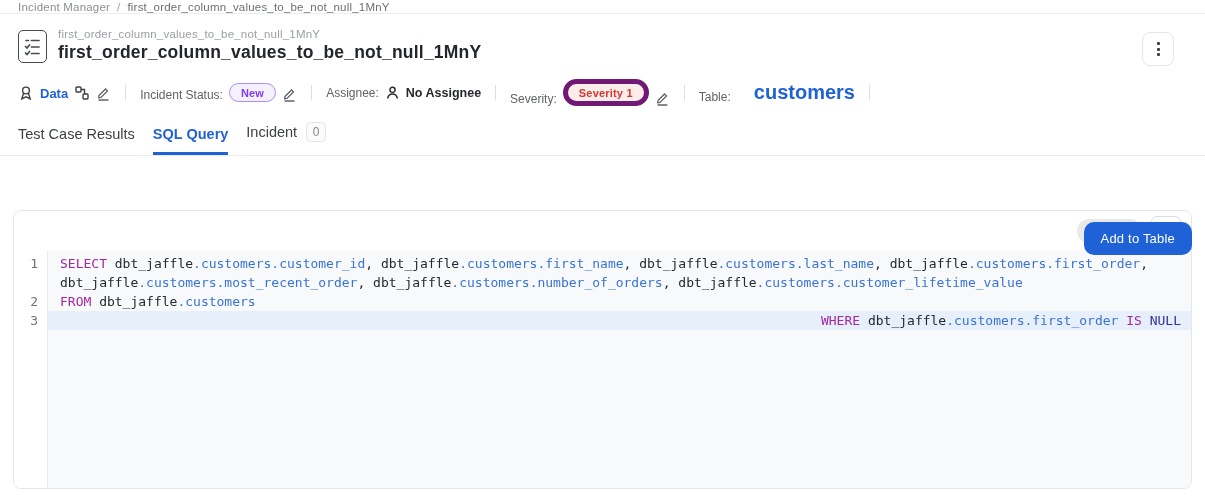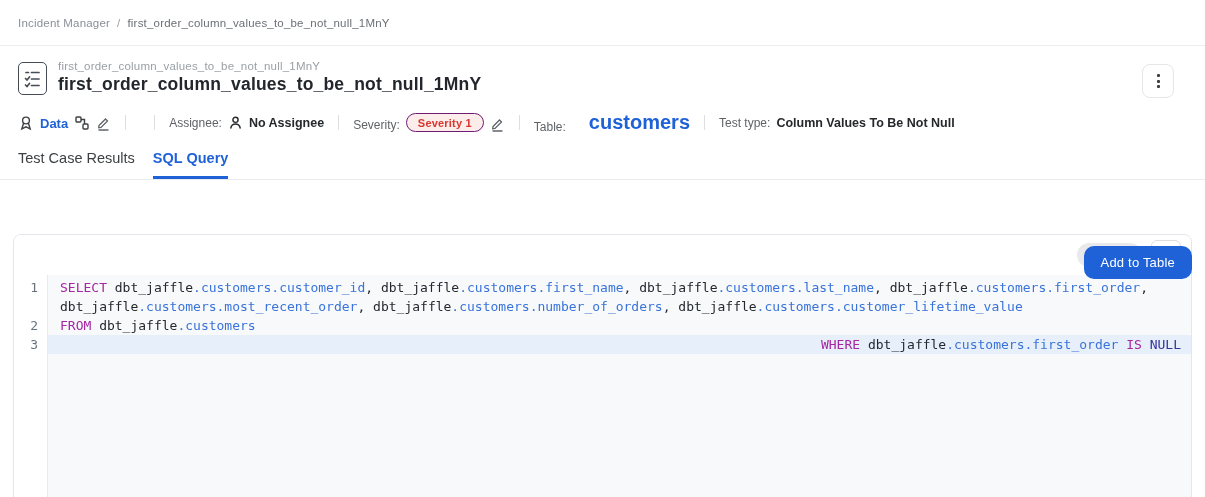--- a/index.html
+++ b/index.html
@@ -1,19 +1,19 @@
 <!DOCTYPE html>
 <html style="--accent: #1f62d8; --purple: #7a3ff2; --red: #d7372f; --kw: #a626a4; --id: #3a73d9; --nu: #32329f; --hl: #e6effa;"><head>
 <meta charset="utf-8">
 <style>
   * { margin:0; padding:0; box-sizing:border-box; }
   html,body { width:1205px; height:497px; background:#fff; font-family:"Liberation Sans", sans-serif; overflow:hidden; }
 
   
-  .breadcrumb { height:46px; display:flex; align-items:center; padding:0 18px; border-bottom:1px solid #ecedf0; font-size:11.5px; color:#8a9097; letter-spacing:.2px; }
+  .breadcrumb { height:14px; display:flex; align-items:center; padding:0 18px; border-bottom:1px solid #ecedf0; font-size:11.5px; color:#8a9097; letter-spacing:.2px; }
   .breadcrumb .sep { margin:0 7px; color:#9aa0a6; }
   .breadcrumb .current { color:#6b7076; }
 
   
   .title-section { padding:14px 18px 0 18px; display:flex; align-items:flex-start; }
   .test-icon { width:29px; height:33px; border:1.7px solid #454c56; border-radius:5px; display:flex; align-items:center; justify-content:center; flex-shrink:0; margin-top:2px; background:#fff; }
   .title-block { margin-left:11px; flex:1; }
   .title-sub { font-size:11.5px; color:#9aa0a6; letter-spacing:.2px; margin-bottom:2px; }
   .title-main { font-size:17.5px; font-weight:700; color:#23272d; letter-spacing:.2px; }
   .kebab-btn { width:32px; height:34px; border:1px solid #e4e6e9; border-radius:8px; background:#fff; display:flex; flex-direction:column; align-items:center; justify-content:center; gap:2.5px; cursor:pointer; margin-right:13px; margin-top:4px; }
@@ -21,21 +21,21 @@
 
   
   .meta-row { display:flex; align-items:center; padding:13px 18px 0 18px; font-size:12px; color:#5f6368; }
   .meta-item { display:flex; align-items:flex-end; gap:6px; }
   .meta-div { width:1px; height:15px; background:#dde0e3; margin:0 14px; }
   .blue-link { color:var(--accent,#2b6be4); font-weight:700; font-size:13px; }
   .bold-val { color:#25282c; font-weight:700; font-size:12.5px; }
   .table-val { color:var(--accent,#2b6be4); font-weight:700; font-size:20px;margin-left:17px; }
   .pill { border-radius:999px; padding:2.5px 11px; font-size:11px; font-weight:700; letter-spacing:.2px; }
   .pill-new { color:var(--purple,#7a3ff2); background:#f5f0fe; border:1px solid #ab8ef5; }
-  .pill-sev { color:var(--red,#d7372f); background:#fcecea; border:1px solid #701a75; }
+  .pill-sev { color:var(--red,#d7372f); background:#fcecea; border:5px solid #701a75; }
   .micon { display:inline-flex; align-items:center; }
   .micon svg { display:block; }
 
   
   .tabs { display:flex; align-items:flex-end; gap:18px; padding:16px 18px 0 18px; border-bottom:1px solid #e9ebee; }
   .tab { font-size:14.5px; color:#3c4043; padding-bottom:13px; cursor:pointer; display:flex; align-items:center; gap:9px; }
   .tab.active { color:var(--accent,#2b6be4); font-weight:700; border-bottom:3px solid var(--accent,#2b6be4); padding-bottom:10px; }
   .count-badge { min-width:20px; height:20px; border:1px solid #e3e5e8; border-radius:4px; background:#fbfbfc; color:#80868b; font-size:12px; display:flex; align-items:center; justify-content:center; padding:0 4px; }
 
   
@@ -104,20 +104,30 @@
       </svg>
     </span>
     <span class="micon">
       <svg width="15" height="15" viewBox="0 0 15 15" fill="none" stroke="#5f6368" stroke-width="1.3" stroke-linecap="round">
         <path d="M3 9.5 L9.5 3 L11.5 5 L5 11.5 L2.7 11.8 Z"></path>
         <path d="M3 14 h9"></path>
       </svg>
     </span>
   </div>
   <div class="meta-div"></div>
+  <div class="meta-item">
+    <span>Incident Status:</span>
+    <span class="pill pill-new">New</span>
+    <span class="micon">
+      <svg width="15" height="15" viewBox="0 0 15 15" fill="none" stroke="#5f6368" stroke-width="1.3" stroke-linecap="round">
+        <path d="M3 9.5 L9.5 3 L11.5 5 L5 11.5 L2.7 11.8 Z"></path>
+        <path d="M3 14 h9"></path>
+      </svg>
+    </span>
+  </div>
   <div class="meta-div"></div>
   <div class="meta-item">
     <span>Assignee:</span>
     <span class="micon">
       <svg width="15" height="15" viewBox="0 0 15 15" fill="none" stroke="#25282c" stroke-width="1.4" stroke-linecap="round">
         <circle cx="7.5" cy="4.8" r="2.6"></circle>
         <path d="M2.8 13 c0.6-3 2.6-4 4.7-4 s4.1 1 4.7 4"></path>
       </svg>
     </span>
     <span class="bold-val">No Assignee</span>
@@ -132,33 +142,33 @@
         <path d="M3 14 h9"></path>
       </svg>
     </span>
   </div>
   <div class="meta-div"></div>
   <div class="meta-item">
     <span>Table:</span>
     <span class="table-val">customers</span>
   </div>
   <div class="meta-div"></div>
-  <div class="meta-item">
-    <span>Test type:</span>
-    <span class="bold-val">Column Values To Be Not Null</span>
-  </div>
 </div>
 
 <div class="tabs">
   <div class="tab">
       <span>Test Case Results</span>
     </div>
   <div class="tab active">
       <span>SQL Query</span>
     </div>
+  <div class="tab">
+    <span>Incident</span>
+    <span class="count-badge">0</span>
+  </div>
 </div>
 
 <div class="content">
   <button class="add-btn">Add to Table</button>
 
   <div class="code-panel">
     <div class="panel-header">
       <span class="lines-pill">3 Lines</span>
       <button class="copy-btn">
         <span>

